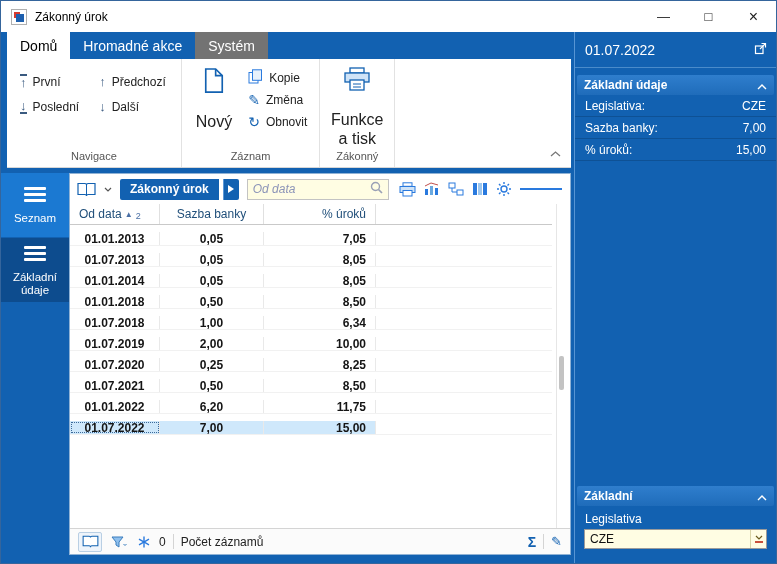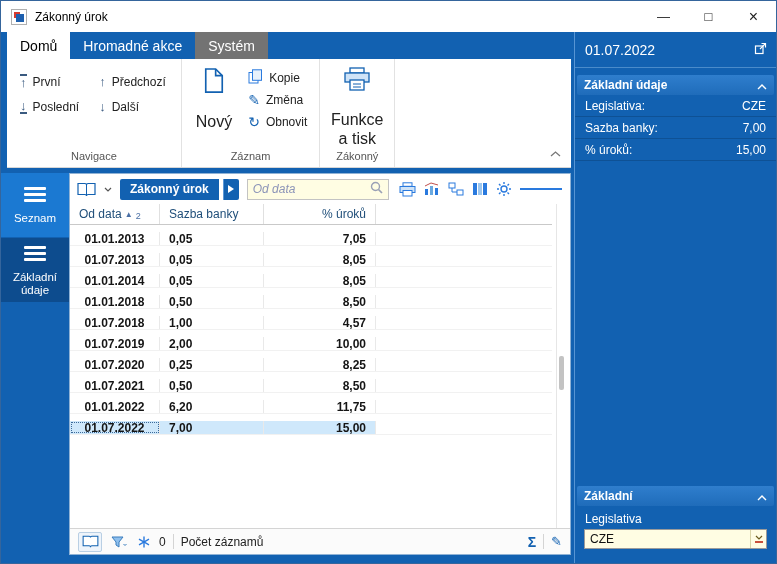--- a/index.html
+++ b/index.html
@@ -75,21 +75,21 @@
                   color:#333; outline:none; min-width:0; }
   .search input::placeholder { color:#8c94b8; font-style:italic; }
   .menu-burger span { display:block; width:14px; height:2px; background:#2a7ade; margin:2.5px 0; }
 
   
   .grid-wrap { flex:1; position:relative; padding-right:18px; min-height:0; }
   .g-header { display:flex; height:21px; border-bottom:1px solid #c9c9c9; }
   .g-h { font-size:12px; color:#1f4e79; display:flex; align-items:center; gap:3px;
          border-right:1px solid #e0e0e0; padding:0 9px; }
   .c1 { width:90px; justify-content:center; }
-  .c2 { width:104px; justify-content:flex-start; }
+  .c2 { width:104px; justify-content:center; }
   .c3 { width:112px; justify-content:flex-end; }
   .g-h.c1 { justify-content:flex-start; }
   .sort-arrow { font-size:8px; color:#4a6fa5; }
   .sort-num { font-size:9px; color:#4a6fa5; position:relative; top:2px; }
   .g-row { display:flex; height:21px; border-bottom:1px solid #f1f1f1; }
   .g-c { font-size:12px; font-weight:bold; color:#151515; display:flex; align-items:center;
          border-right:1px solid #e9e9e9; padding:0 9px;margin-top:7px; }
   .g-row.selected .g-c { background:#cfe8fb; }
   .g-row.selected .g-c.c1 { outline:1px dotted #3c6a99; outline-offset:-2px; }
   .vscroll { position:absolute; right:6px; top:0; bottom:0; width:8px; border-left:1px solid #e6e6e6; }
@@ -361,21 +361,21 @@
               <span class="g-c c3">8,05</span>
             </div>
             <div class="g-row">
               <span class="g-c c1">01.01.2018</span>
               <span class="g-c c2">0,50</span>
               <span class="g-c c3">8,50</span>
             </div>
             <div class="g-row">
               <span class="g-c c1">01.07.2018</span>
               <span class="g-c c2">1,00</span>
-              <span class="g-c c3">4,57</span>
+              <span class="g-c c3">6,34</span>
             </div>
             <div class="g-row">
               <span class="g-c c1">01.07.2019</span>
               <span class="g-c c2">2,00</span>
               <span class="g-c c3">10,00</span>
             </div>
             <div class="g-row">
               <span class="g-c c1">01.07.2020</span>
               <span class="g-c c2">0,25</span>
               <span class="g-c c3">8,25</span>

